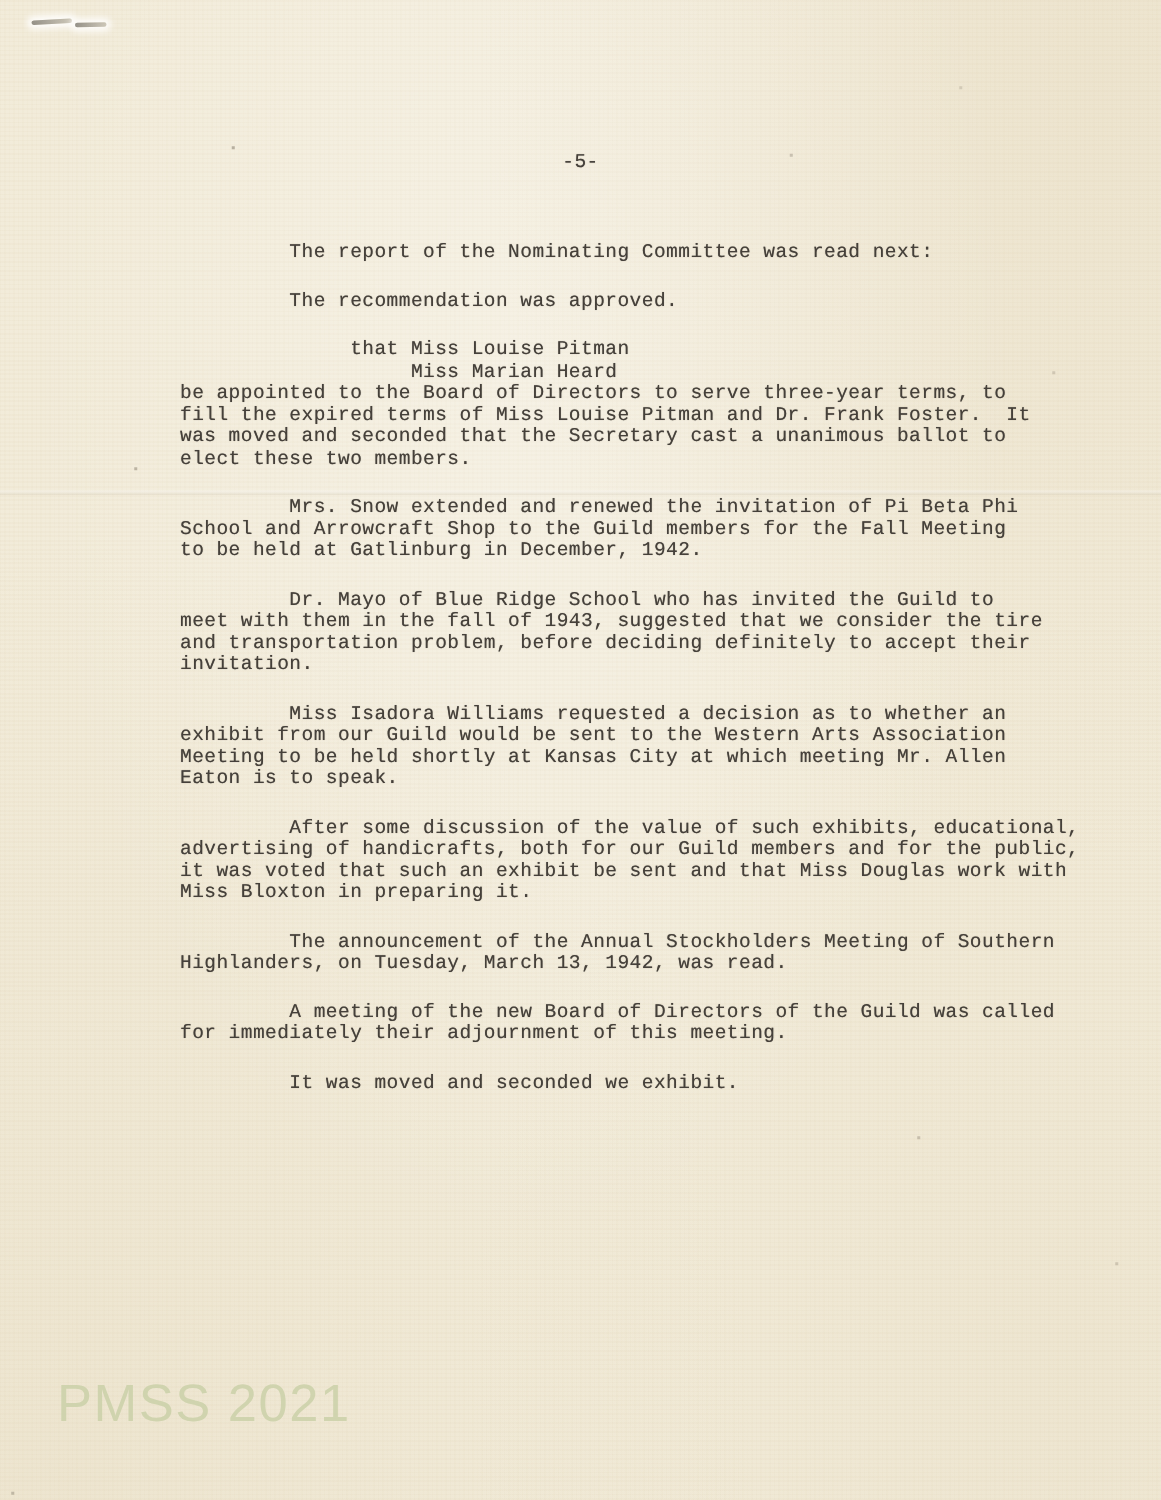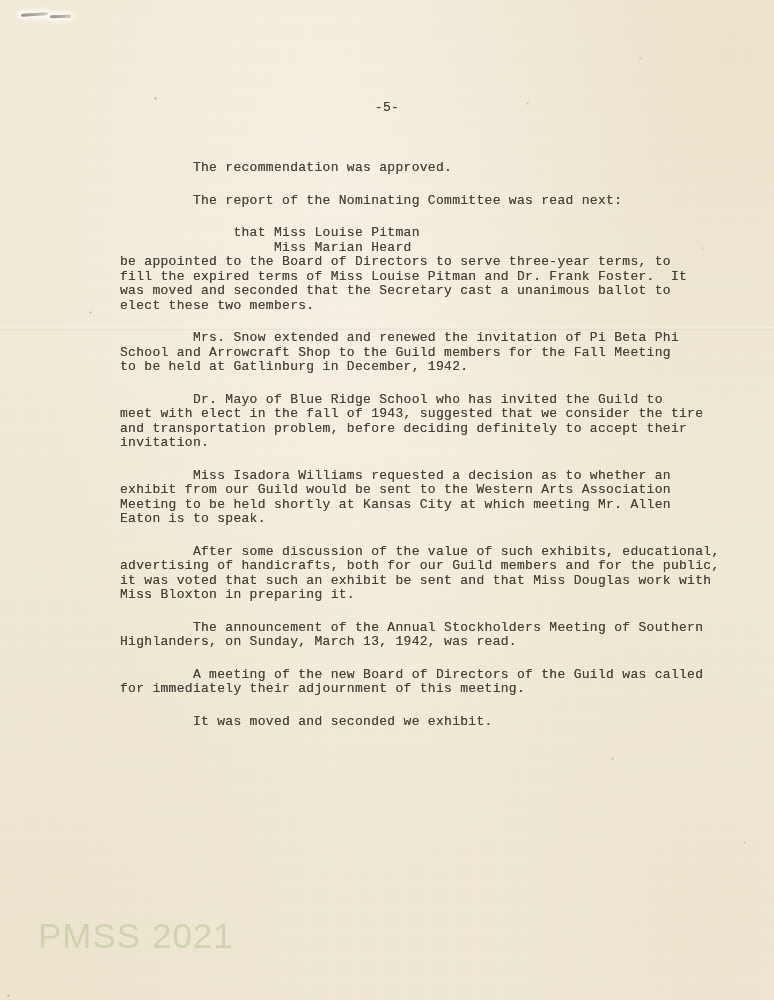--- a/index.html
+++ b/index.html
@@ -98,35 +98,35 @@
 <div class="page">
 
   <div class="scratch-mark m1"></div>
   <div class="scratch-mark m2"></div>
 
   <div class="crease"></div>
   <div class="paper-specks"></div>
 
   <div class="page-number typewriter">-5-</div>
 
-  <div class="doc-body typewriter"><div class="para">         The recommendation was approved.</div><div class="para">         The report of the Nominating Committee was read next:</div><div class="para">              that Miss Louise Pitman
+  <div class="doc-body typewriter"><div class="para">         The report of the Nominating Committee was read next:</div><div class="para">         The recommendation was approved.</div><div class="para">              that Miss Louise Pitman
                    Miss Marian Heard
 be appointed to the Board of Directors to serve three-year terms, to
 fill the expired terms of Miss Louise Pitman and Dr. Frank Foster.  It
 was moved and seconded that the Secretary cast a unanimous ballot to
 elect these two members.</div><div class="para">         Mrs. Snow extended and renewed the invitation of Pi Beta Phi
 School and Arrowcraft Shop to the Guild members for the Fall Meeting
 to be held at Gatlinburg in December, 1942.</div><div class="para">         Dr. Mayo of Blue Ridge School who has invited the Guild to
-meet with elect in the fall of 1943, suggested that we consider the tire
+meet with them in the fall of 1943, suggested that we consider the tire
 and transportation problem, before deciding definitely to accept their
 invitation.</div><div class="para">         Miss Isadora Williams requested a decision as to whether an
 exhibit from our Guild would be sent to the Western Arts Association
 Meeting to be held shortly at Kansas City at which meeting Mr. Allen
 Eaton is to speak.</div><div class="para">         After some discussion of the value of such exhibits, educational,
 advertising of handicrafts, both for our Guild members and for the public,
 it was voted that such an exhibit be sent and that Miss Douglas work with
 Miss Bloxton in preparing it.</div><div class="para">         The announcement of the Annual Stockholders Meeting of Southern
-Highlanders, on Sunday, March 13, 1942, was read.</div><div class="para">         A meeting of the new Board of Directors of the Guild was called
+Highlanders, on Tuesday, March 13, 1942, was read.</div><div class="para">         A meeting of the new Board of Directors of the Guild was called
 for immediately their adjournment of this meeting.</div><div class="para">         It was moved and seconded we exhibit.</div></div>
 
   <div class="watermark">PMSS 2021</div>
 
 </div>
 
 </body></html>

